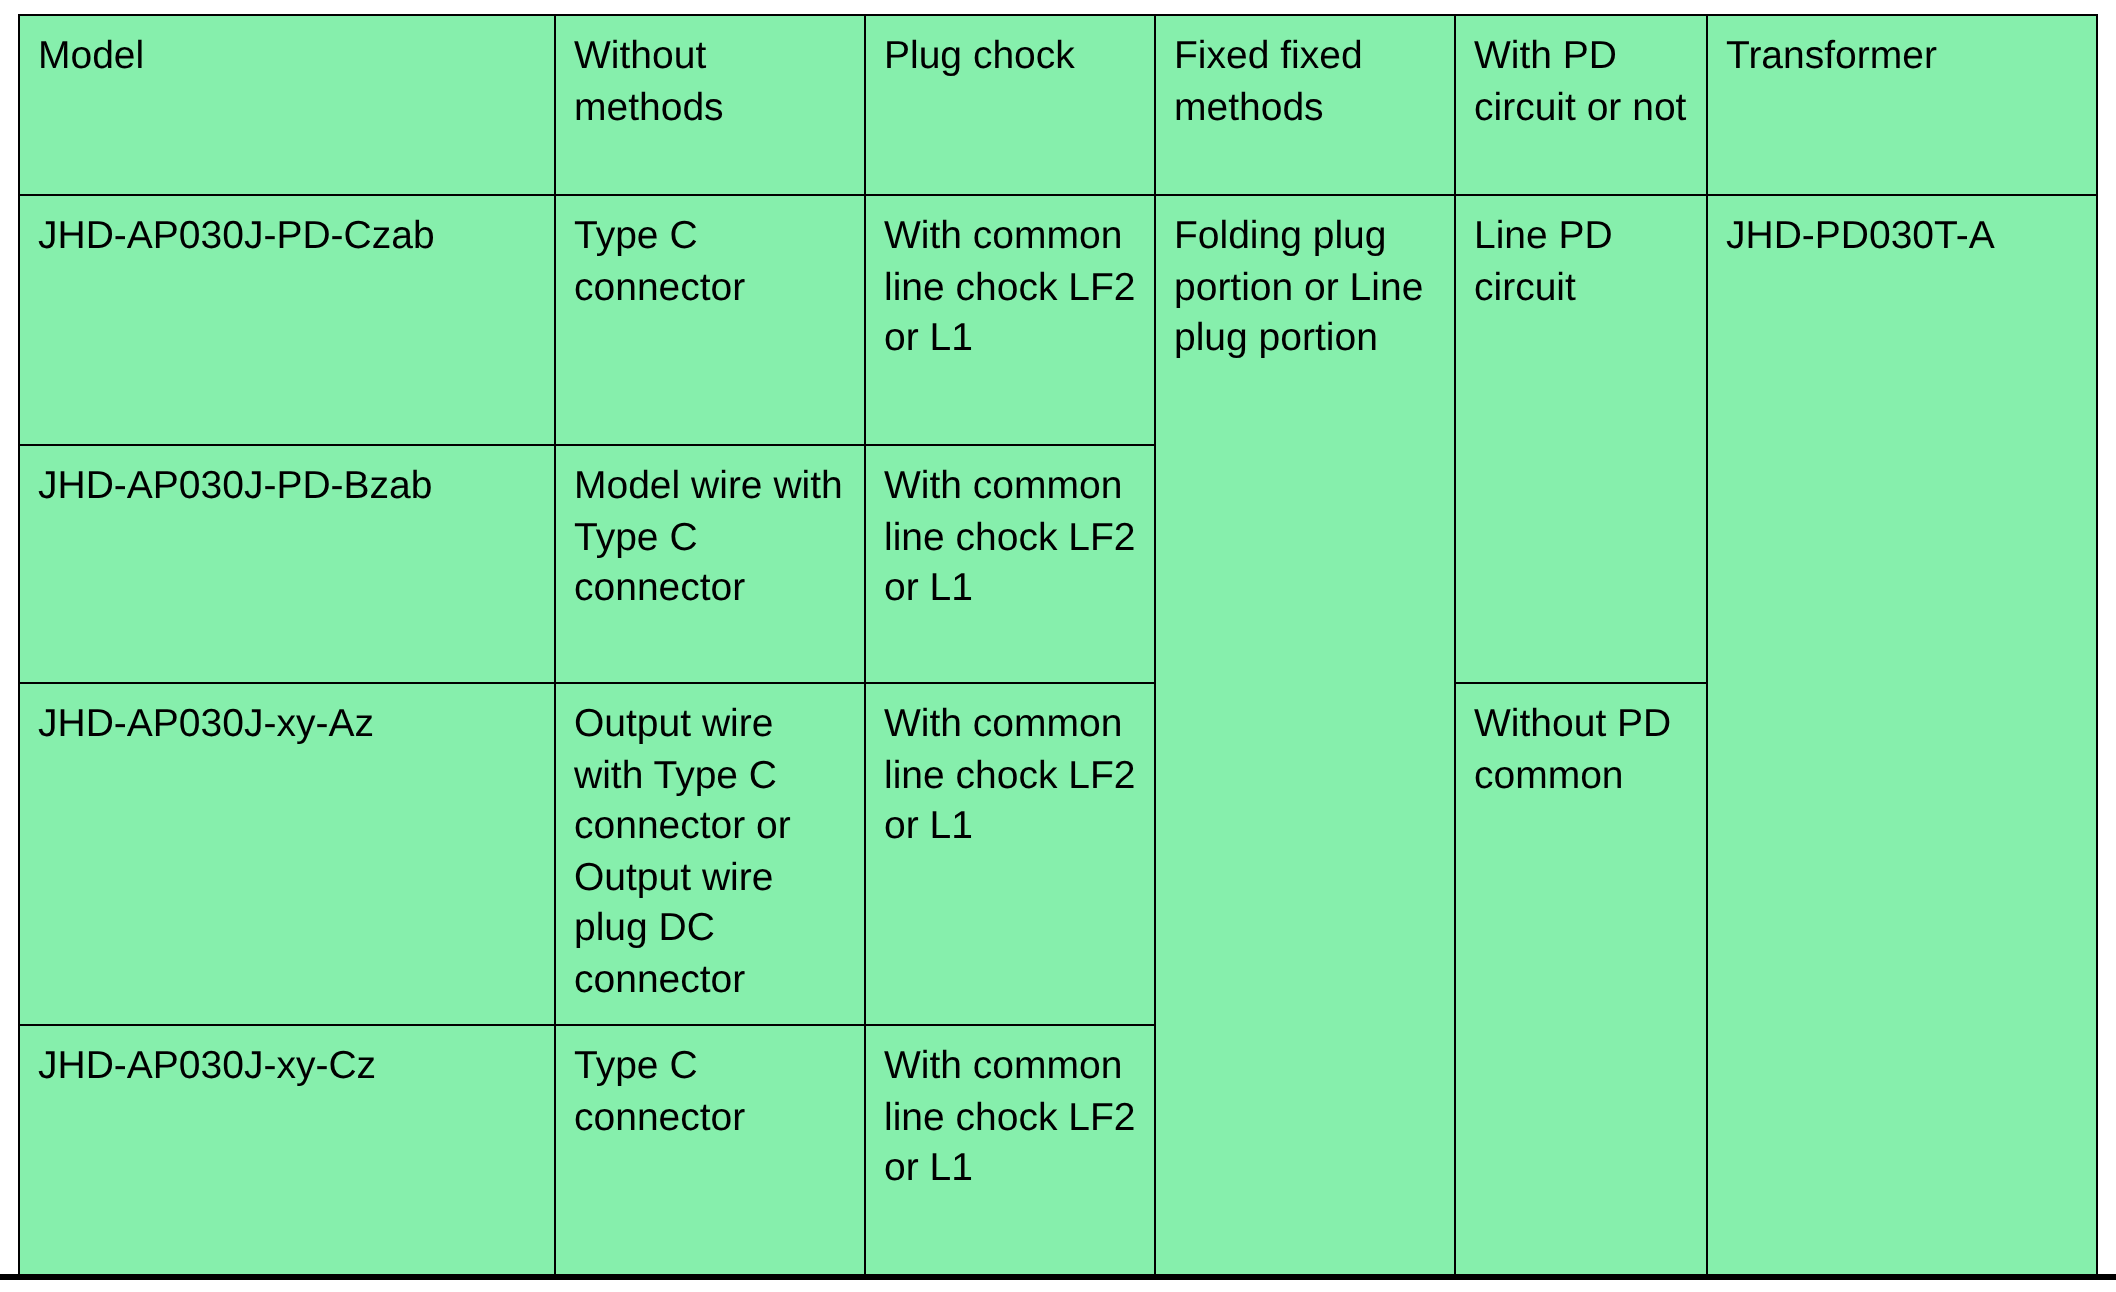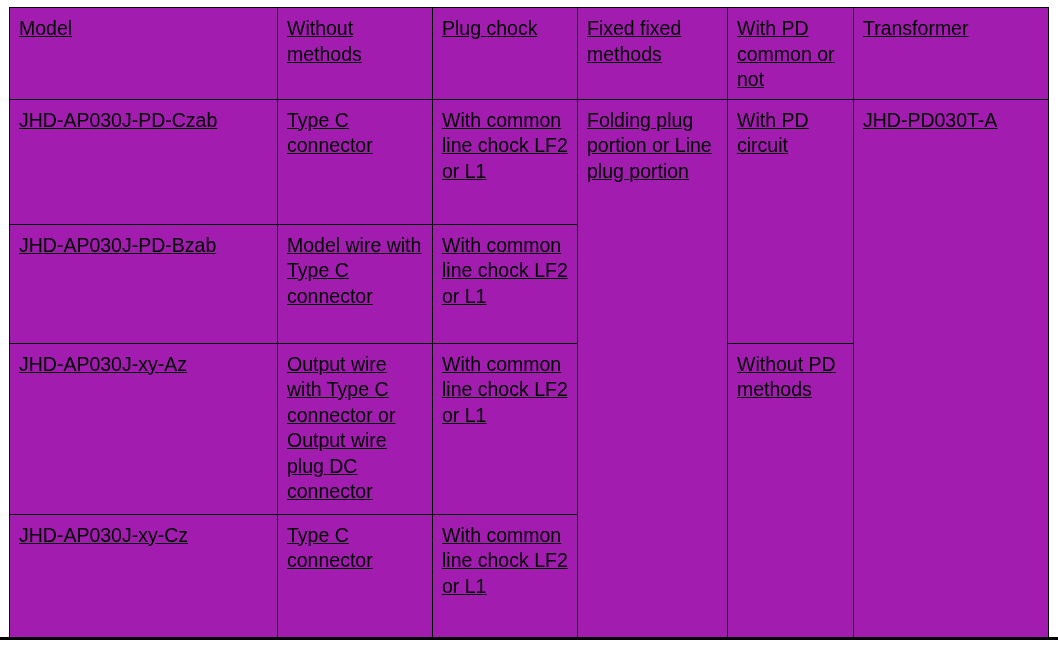--- a/index.html
+++ b/index.html
@@ -25,22 +25,21 @@
     height: 646px;
   }
 
   .spec-table {
     position: absolute;
     left: 9px;
     top: 7px;
     width: 1039px;
     border-collapse: collapse;
     table-layout: fixed;
-    background: #a21caf;
-    text-decoration: underline;
+    background: #86efac;
   }
 
   .spec-table td,
   .spec-table th {
     border: 1px solid #000000;
     vertical-align: top;
     text-align: left;
     font-weight: normal;
     font-size: 19.5px;
     line-height: 25.5px;
@@ -89,47 +88,47 @@
       <col class="col-pd">
       <col class="col-transformer">
     </colgroup>
 
     <thead>
       <tr class="row-header">
         <th>Model</th>
         <th>Without methods</th>
         <th>Plug chock</th>
         <th>Fixed fixed methods</th>
-        <th>With PD common or not</th>
+        <th>With PD circuit or not</th>
         <th>Transformer</th>
       </tr>
     </thead>
 
     <tbody>
 
       <tr class="row-1">
         <td>JHD-AP030J-PD-Czab</td>
         <td>Type C connector</td>
         <td>With common line chock LF2 or L1</td>
         <td rowspan="4">Folding plug portion or Line plug portion</td>
-        <td rowspan="2">With PD circuit</td>
+        <td rowspan="2">Line PD circuit</td>
         <td rowspan="4">JHD-PD030T-A</td>
       </tr>
 
       <tr class="row-2">
         <td>JHD-AP030J-PD-Bzab</td>
         <td>Model wire with Type C connector</td>
         <td>With common line chock LF2 or L1</td>
       </tr>
 
       <tr class="row-3">
         <td>JHD-AP030J-xy-Az</td>
         <td>Output wire with Type C connector or Output wire plug DC connector</td>
         <td>With common line chock LF2 or L1</td>
-        <td rowspan="2">Without PD methods</td>
+        <td rowspan="2">Without PD common</td>
       </tr>
 
       <tr class="row-4">
         <td>JHD-AP030J-xy-Cz</td>
         <td>Type C connector</td>
         <td>With common line chock LF2 or L1</td>
       </tr>
 
     </tbody>
   </table>

